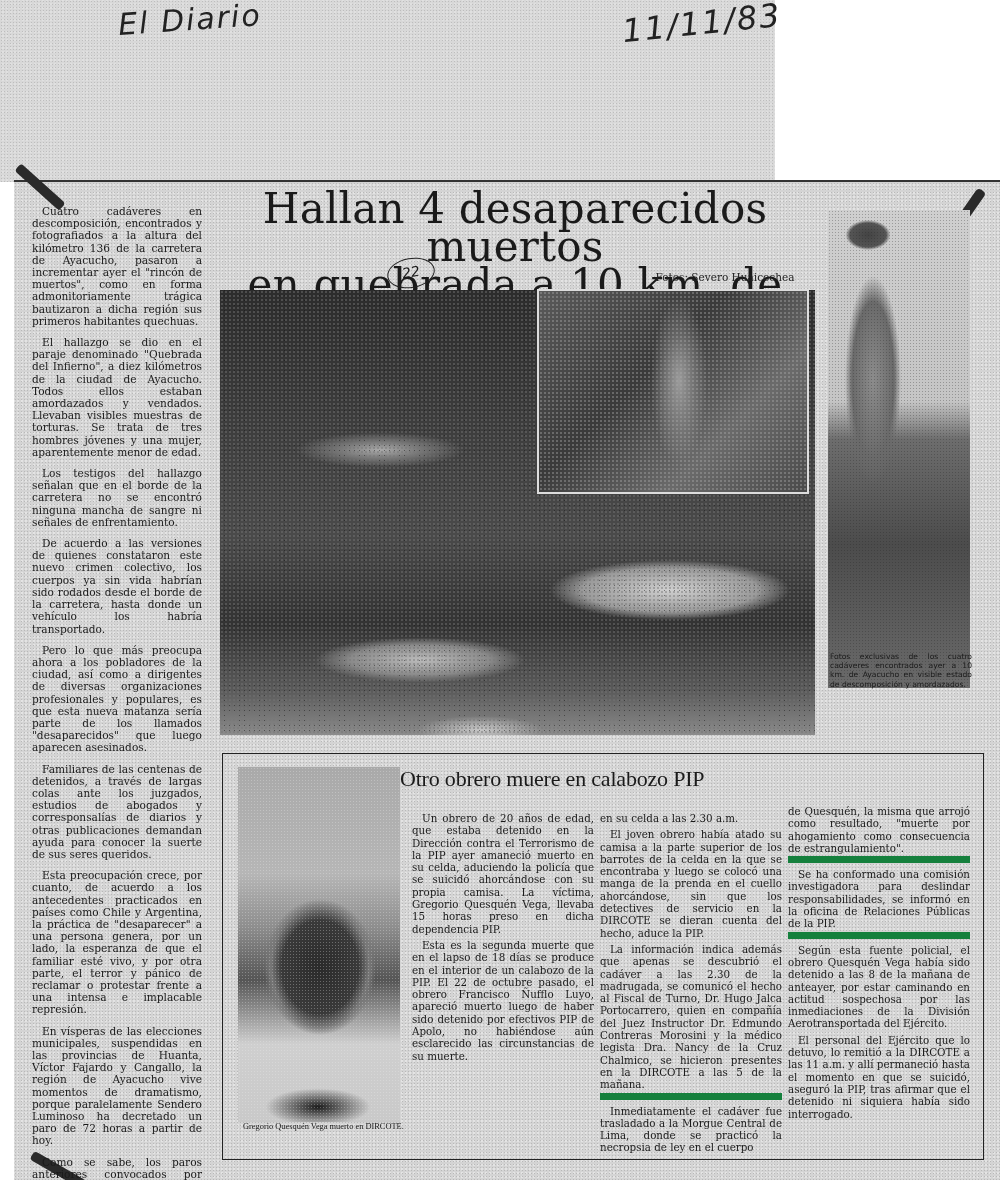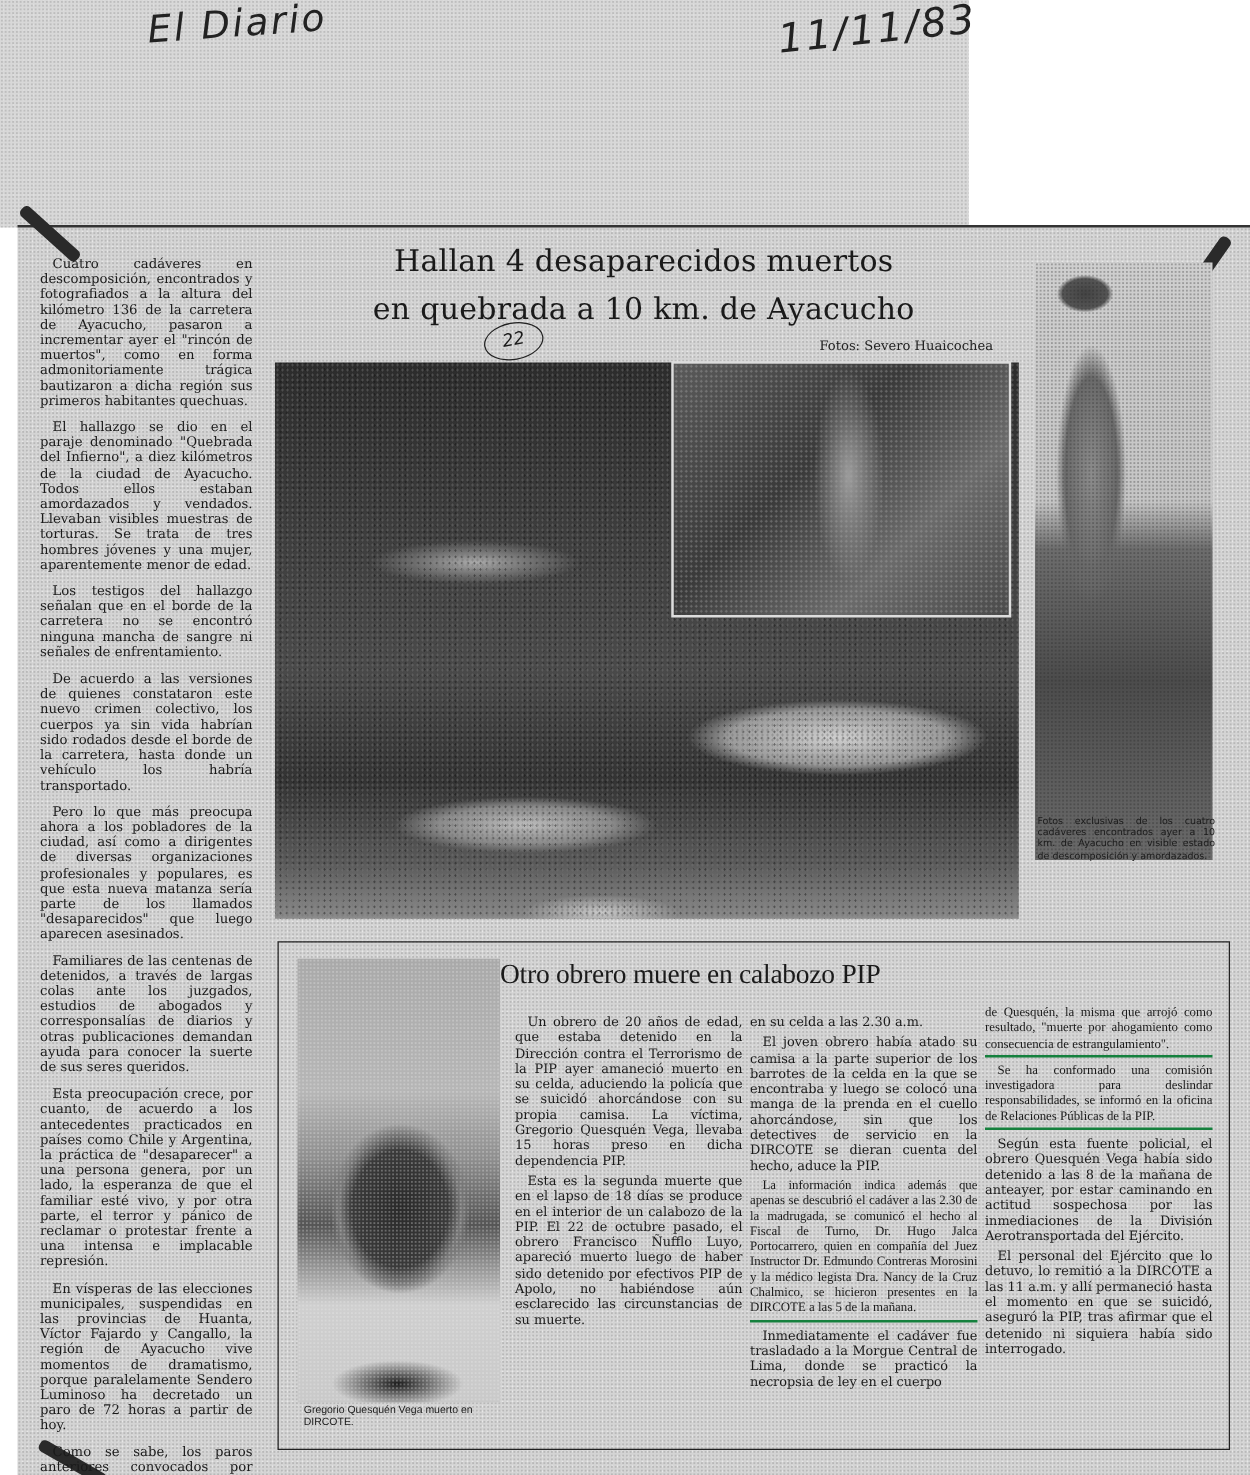--- a/index.html
+++ b/index.html
@@ -46,21 +46,21 @@
   
   .left-col {
     position:absolute; left:32px; top:205px; width:170px;
     font-size:10.6px; line-height:12.2px; text-align:justify;
   }
   .left-col p { text-indent:10px; margin-bottom:9px; hyphens:auto; }
 
   
   .headline {
     position:absolute; left:225px; top:190px; width:580px; text-align:center;
-    font-family:"DejaVu Serif", serif; font-size:24px; line-height:38px;
+    font-family:"DejaVu Serif", serif; font-size:42px; line-height:38px;
     color:#1a1a1a; letter-spacing:0.2px; font-weight:normal;
   }
   .circle-note {
     position:absolute; left:387px; top:258px; width:48px; height:30px;
     border:1.5px solid #222; border-radius:50%;
     font-family:"DejaVu Sans", sans-serif; font-style:italic; font-size:14px;
     text-align:center; line-height:26px; transform:rotate(-10deg);
   }
   .photo-credit {
     position:absolute; left:640px; top:271px; width:170px; text-align:center;
@@ -135,33 +135,33 @@
       radial-gradient(ellipse 70px 25px at 80px 340px, #1c1c1c 0%, transparent 75%),
       linear-gradient(180deg, #a9a9a9 0%, #b6b6b6 30%, #8e8e8e 45%, #555 60%, #cfcfcf 78%, #c9c9c9 100%);
   }
   .photo-portrait::after {
     content:""; position:absolute; inset:0;
     background-image: radial-gradient(#eee 0.7px, transparent 1px);
     background-size:3px 3px; opacity:0.3;
   }
   .caption-portrait {
     position:absolute; left:243px; top:1122px; width:165px;
-    font-family:Liberation Sans, sans-serif; font-size:8.4px; line-height:10px; color:#1a1a1a;
+    font-family:Liberation Serif, serif; font-size:8.4px; line-height:10px; color:#1a1a1a;
   }
 
   .col {
     position:absolute; top:812px; width:182px;
     font-size:10.3px; line-height:12.3px; text-align:justify;
   }
   .col p { text-indent:10px; margin-bottom:4px; }
   .col p.noindent { text-indent:0; }
   .col1 { left:412px; }
   .col2 { left:600px; }
   .col3 { left:788px; top:805px; }
-  .col .rule { border-bottom:2px solid #15803d; padding-bottom:2px; margin-bottom:5px;font-family:Liberation Serif, serif; }
+  .col .rule { border-bottom:7px solid #15803d; padding-bottom:2px; margin-bottom:5px; }
 </style>
 </head>
 <body>
 
 <div class="top-paper"></div>
 <div class="handwrite hw-paper">El Diario</div>
 <div class="handwrite hw-date">11/11/83</div>
 
 <div class="clipping"></div>
 <div class="corner corner-tl"></div>

